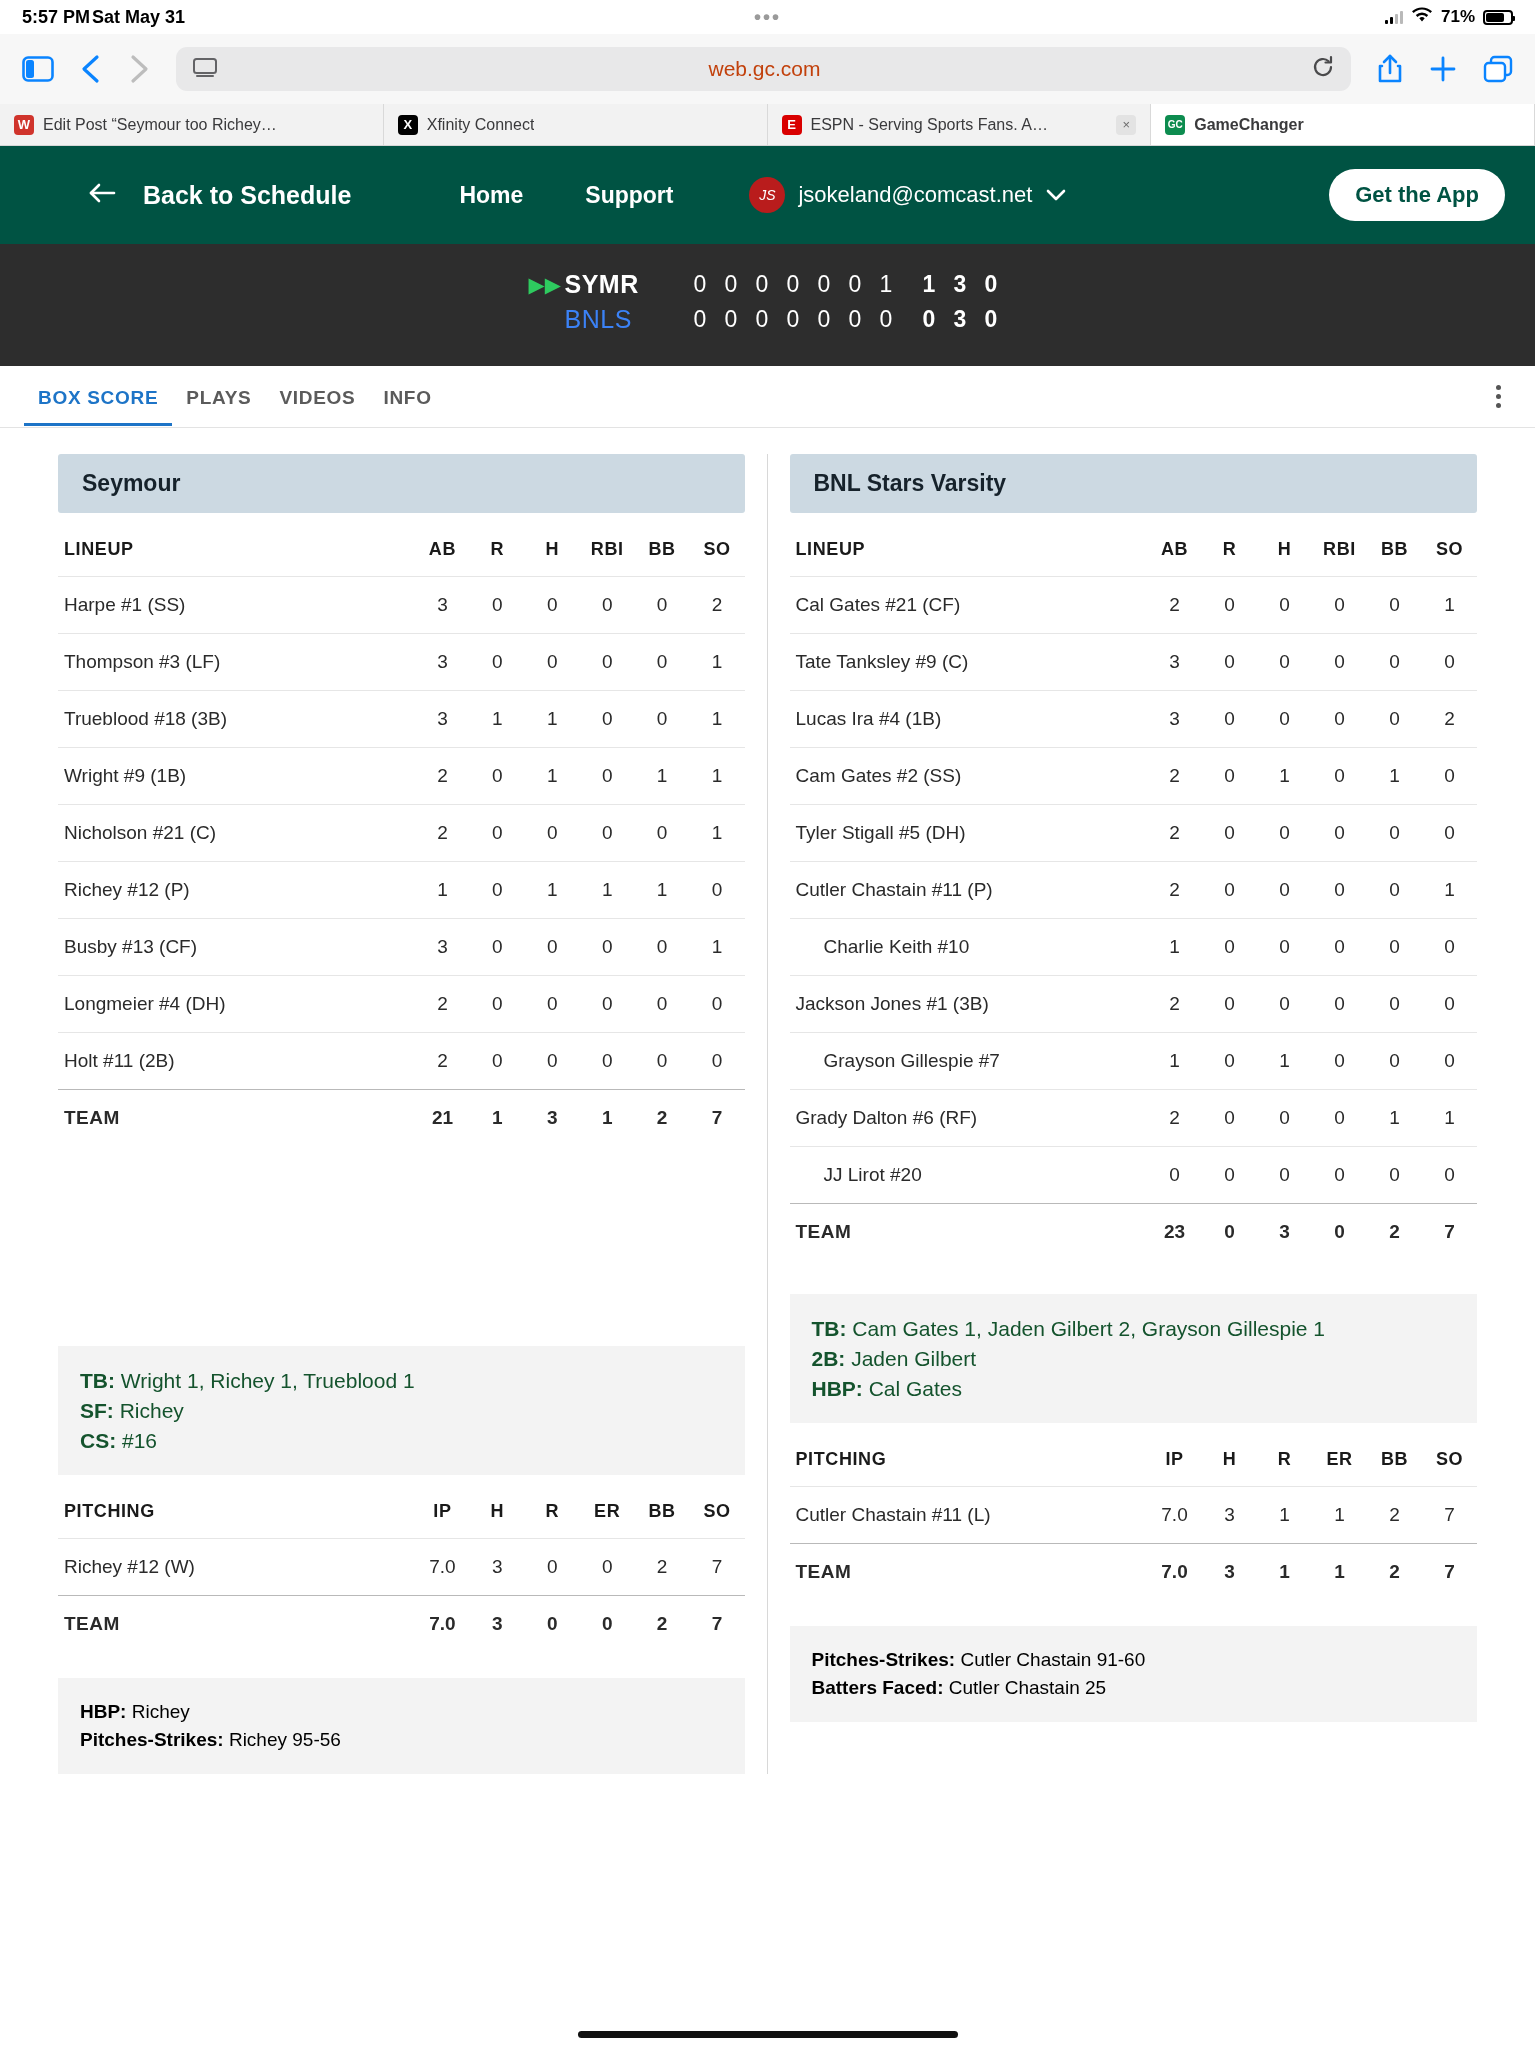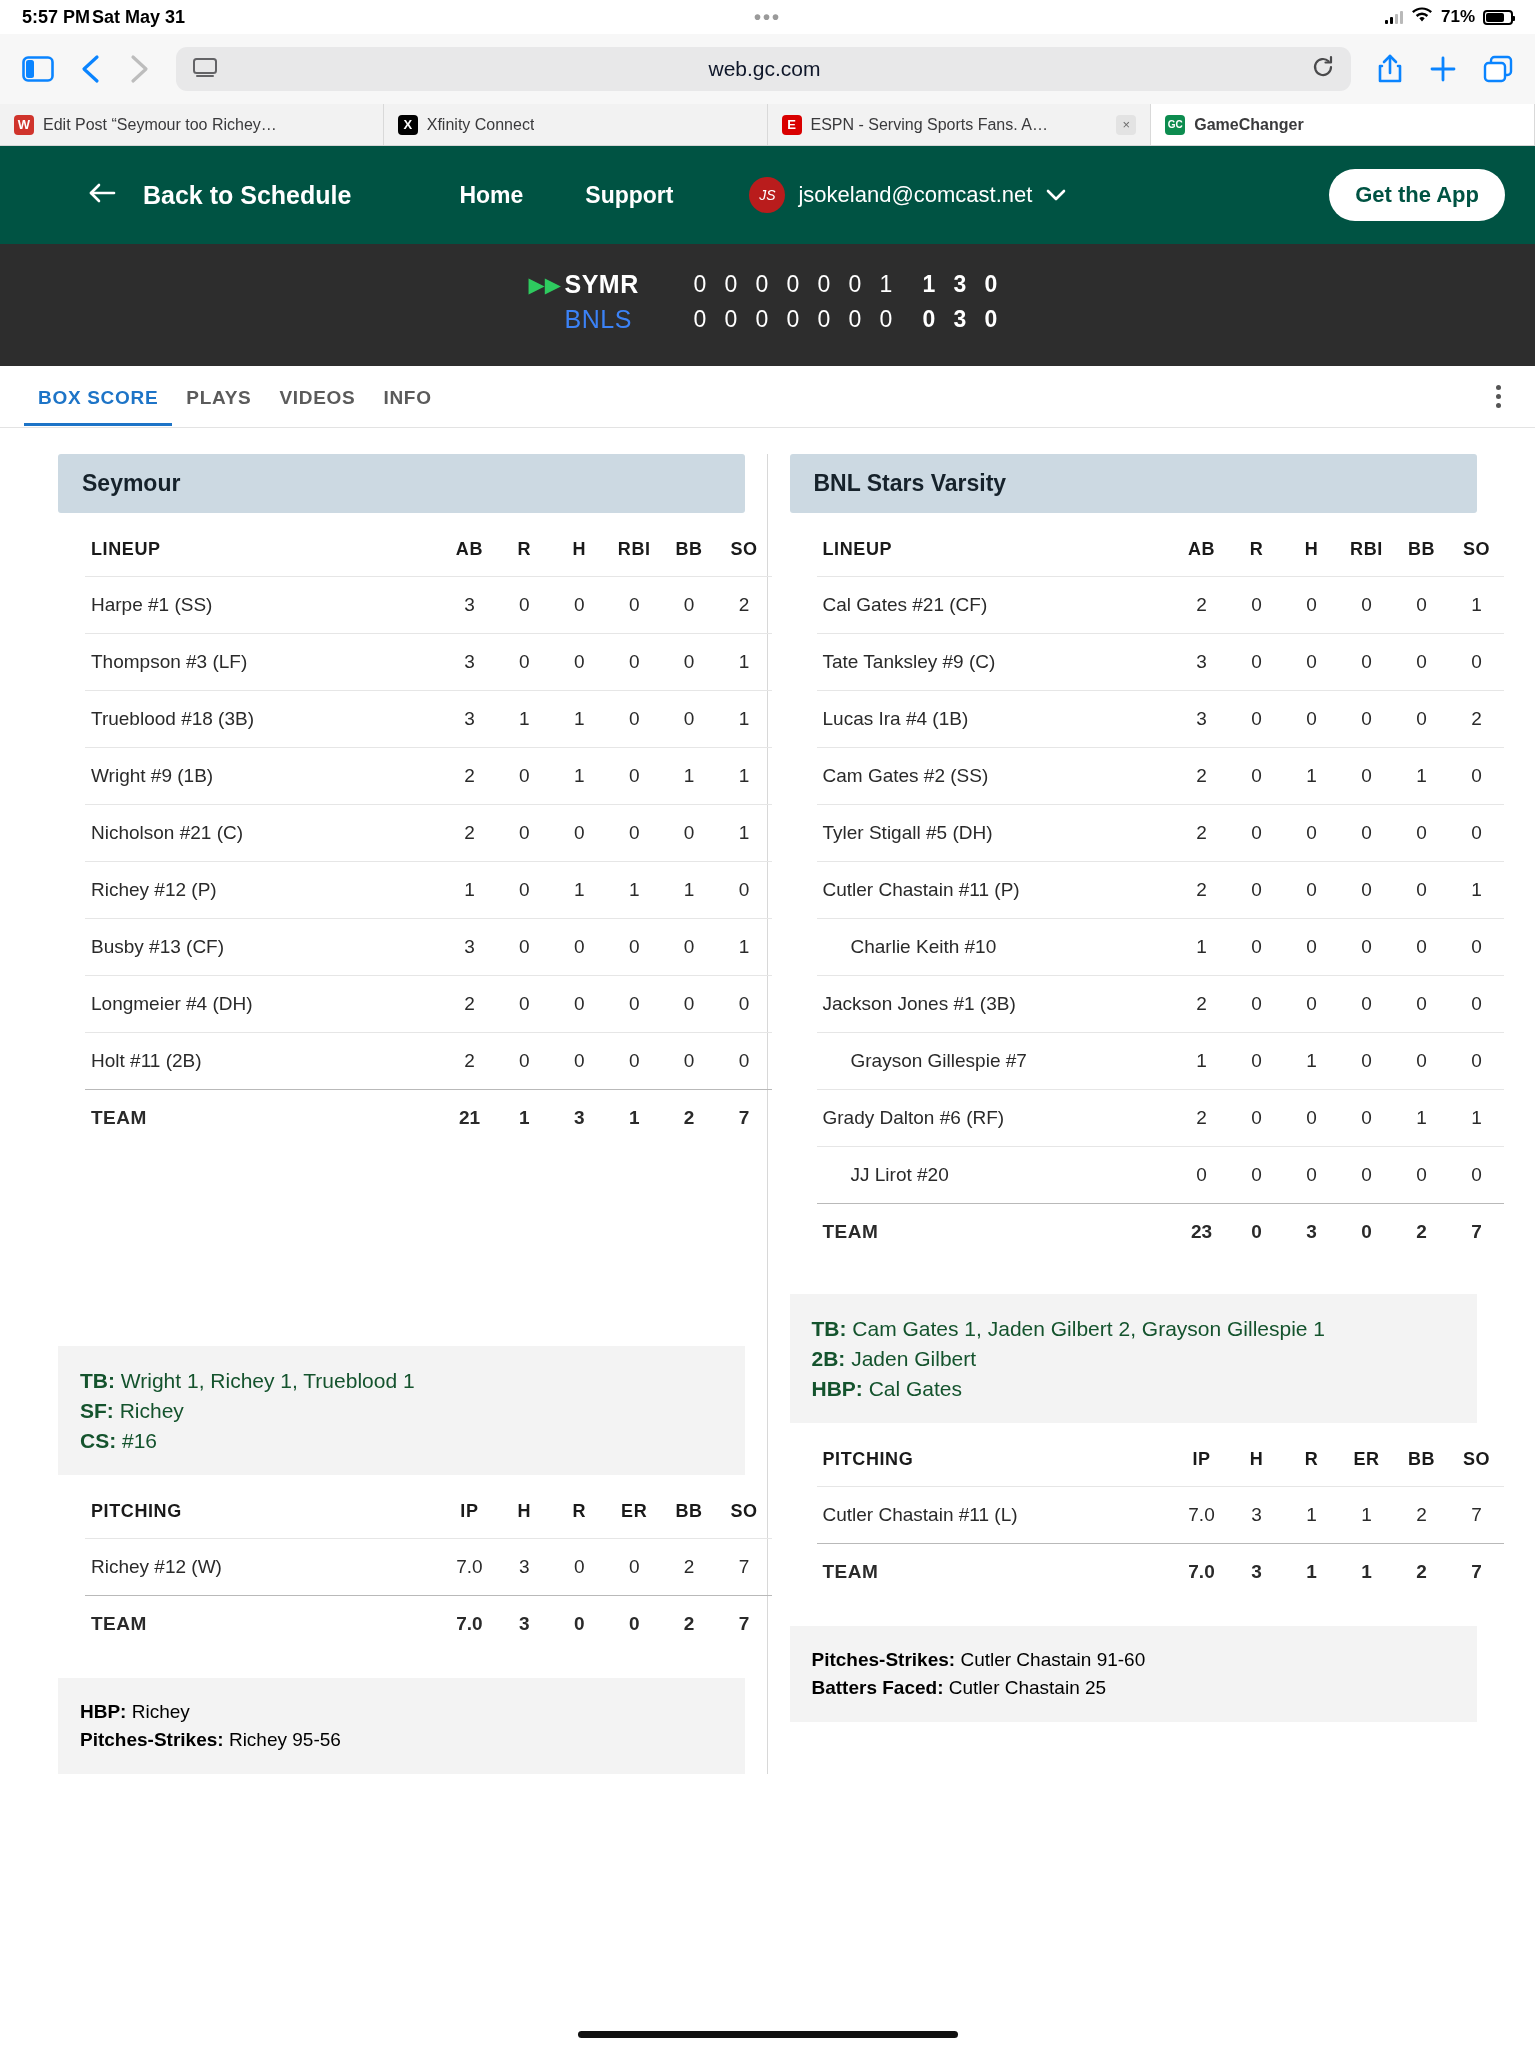--- a/index.html
+++ b/index.html
@@ -49,21 +49,21 @@
     height: 70px; background: #f7f7f7;
     display: flex; align-items: center; padding: 0 22px; gap: 26px;
   }
   .tb-icon { color: #0a84ff; display: flex; align-items: center; justify-content: center; }
   .tb-icon.gray { color: #b6b6b6; }
   .urlbar {
     flex: 1; height: 44px; background: #e8e8e9; border-radius: 11px;
     display: flex; align-items: center; padding: 0 16px; position: relative;
   }
   .urlbar .url {
-    flex: 1; text-align: center; font-size: 21px; color: #0f172a;
+    flex: 1; text-align: center; font-size: 21px; color: #c2410c;
   }
   .aA { color: #636366; font-size: 19px; }
 
   
   .tabbar { height: 42px; background: #f2f2f2; display: flex; align-items: stretch; border-bottom: 1px solid #d7d7d7;}
   .tab {
     flex: 1; display: flex; align-items: center; gap: 9px;
     padding: 0 14px; font-size: 16px; color: #3a3a3c;
     border-right: 1px solid #d9d9d9; overflow: hidden; white-space: nowrap;
     position: relative;
@@ -130,21 +130,21 @@
   .kebab span { display: block; width: 5px; height: 5px; border-radius: 50%; background: #555; margin: 4px 0;}
 
   
   .cols { display: flex; padding: 26px 36px 0; position: relative;}
   .col { width: 50%; padding: 0 22px; }
   .col.left { border-right: 1px solid #d8d8d8; }
   .team-banner {
     background: #ccd9e2; font-size: 23px; font-weight: bold; color: #16222b;
     padding: 16px 24px; border-radius: 3px;
   }
-  table.bs { width: 100%; border-collapse: collapse; margin-top: 4px; margin-left: 27px;}
+  table.bs { width: 100%; border-collapse: collapse; margin-top: 4px;}
   table.bs th {
     font-size: 18px; font-weight: bold; color: #1a1a1a; text-align: center;
     padding: 22px 0 16px; letter-spacing: .6px;
   }
   table.bs th.lineup { text-align: left; padding-left: 6px;}
   table.bs td {
     font-size: 19px; color: #2a2a2a; text-align: center;
     padding: 17px 0; border-top: 1px solid #e6e6e6;
   }
   table.bs td.name { text-align: left; padding-left: 6px; }

